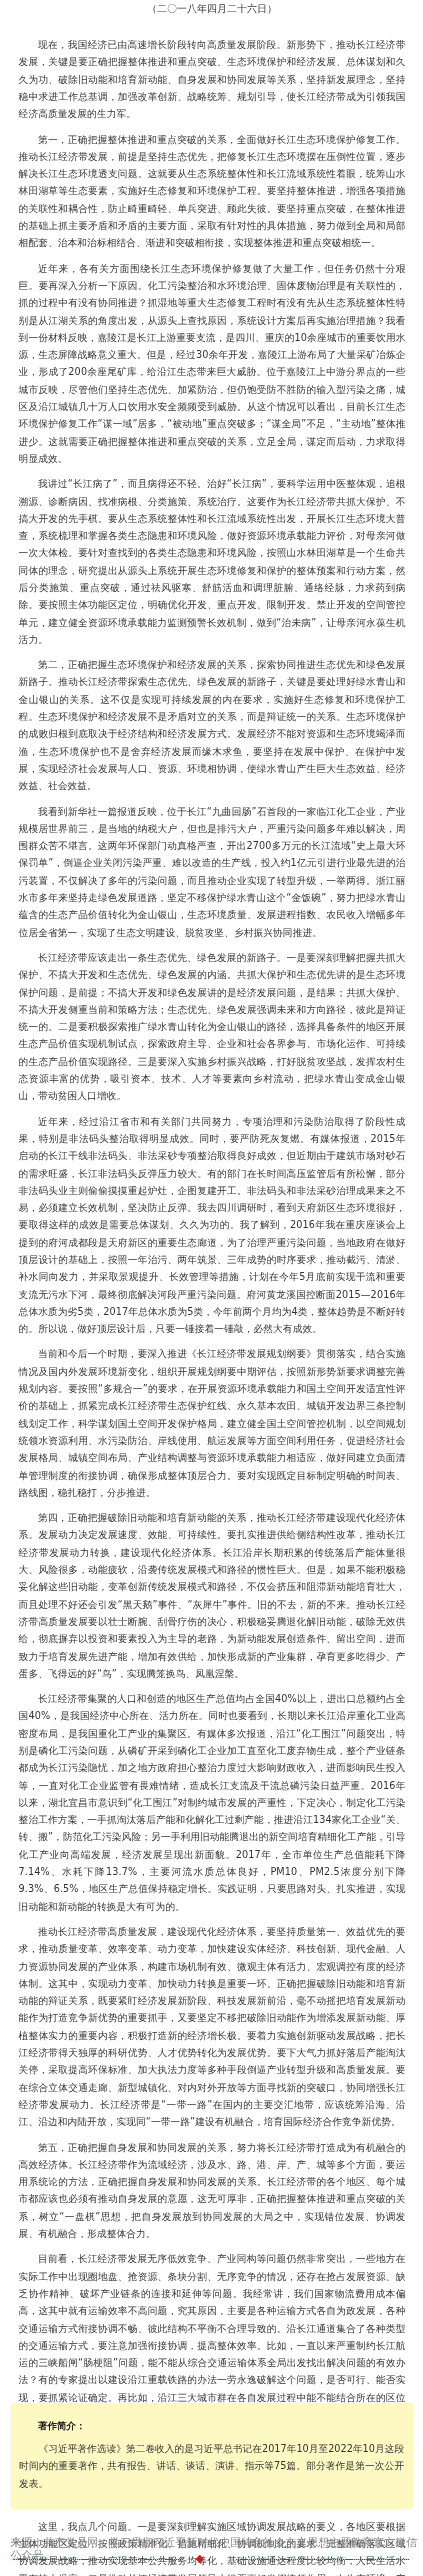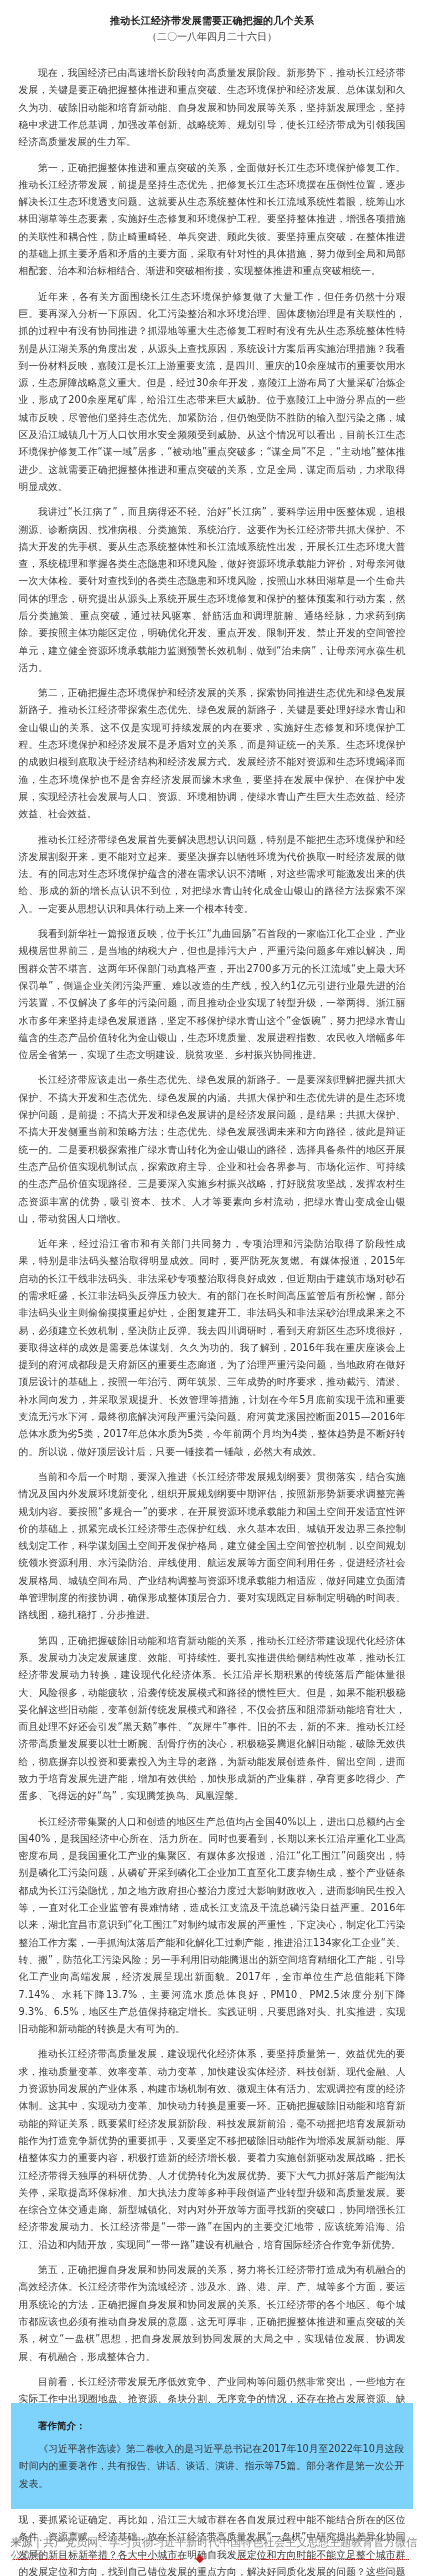--- a/index.html
+++ b/index.html
@@ -6,49 +6,47 @@
   body { width: 423px; height: 2576px; overflow: hidden; position: relative;
          font-family: "DejaVu Sans", "Liberation Sans", sans-serif; color: #333333; }
   .article { position: absolute; left: 10.6px; top: 0; width: 403px; }
   .title { text-align: center; font-weight: bold; font-size: 10px; line-height: 14px;
            margin: 14px 0 0 0; color: #222222; letter-spacing: 0.2px; }
   .subtitle { text-align: center; font-size: 10px; line-height: 14px; margin: 2.1px 0 0 0; color: #333333; }
   .body { margin-top: 20px; }
   .para { font-size: 9.7px; line-height: 17.3px; text-indent: 2em; text-align: justify;
           margin: 8px; color: #333333; letter-spacing: 0.1px; }
   .intro-box { position: absolute; left: 10.6px; top: 2403px; width: 402px; height: 106px;
-               background: #7dd3fc; box-sizing: border-box; padding: 15.5px 8.5px 0 8.5px; }
+               background: #fef9c3; box-sizing: border-box; padding: 15.5px 8.5px 0 8.5px; }
   .intro-heading { font-weight: bold; font-size: 9.5px; line-height: 14px; color: #222222;
                    text-indent: 2em; margin: 0 0 7px 0; }
   .intro-text { font-size: 9.7px; line-height: 17.6px; text-indent: 2em; text-align: justify;
                 margin: 0; color: #333333; }
   .source { position: absolute; left: 10.6px; top: 2537px; font-size: 11px; line-height: 12.7px; color: #888888; }
   .source .label { color: #666666; }
   .source .sep { color: #999999; margin: 0 3.5px; }
   .divider { position: absolute; left: 14px; top: 2556px; width: 395px; height: 7px; }
   .divider .line { position: absolute; top: 2.8px; height: 1.4px;
                    background: repeating-linear-gradient(90deg, #c81e1e 0 1.4px, #f2b8b8 1.4px 2.1px); }
   .divider .line.left { left: 0; width: 169px; }
   .divider .line.right { right: 0; width: 173px; }
   .divider .diamond { position: absolute; left: 183px; top: 0; width: 5.6px; height: 5.6px;
                       background: #c81e1e; transform: rotate(45deg); }
 </style>
 </head>
 <body>
 
 <div class="article">
-  <h1 class="title">推动长江经济带发展需要正确把握的几个关系</h1>
   <p class="subtitle">（二〇一八年四月二十六日）</p>
   <div class="body">
     <p class="para">现在，我国经济已由高速增长阶段转向高质量发展阶段。新形势下，推动长江经济带发展，关键是要正确把握整体推进和重点突破、生态环境保护和经济发展、总体谋划和久久为功、破除旧动能和培育新动能、自身发展和协同发展等关系，坚持新发展理念，坚持稳中求进工作总基调，加强改革创新、战略统筹、规划引导，使长江经济带成为引领我国经济高质量发展的生力军。</p>
     <p class="para">第一，正确把握整体推进和重点突破的关系，全面做好长江生态环境保护修复工作。推动长江经济带发展，前提是坚持生态优先，把修复长江生态环境摆在压倒性位置，逐步解决长江生态环境透支问题。这就要从生态系统整体性和长江流域系统性着眼，统筹山水林田湖草等生态要素，实施好生态修复和环境保护工程。要坚持整体推进，增强各项措施的关联性和耦合性，防止畸重畸轻、单兵突进、顾此失彼。要坚持重点突破，在整体推进的基础上抓主要矛盾和矛盾的主要方面，采取有针对性的具体措施，努力做到全局和局部相配套、治本和治标相结合、渐进和突破相衔接，实现整体推进和重点突破相统一。</p>
     <p class="para">近年来，各有关方面围绕长江生态环境保护修复做了大量工作，但任务仍然十分艰巨。要再深入分析一下原因。化工污染整治和水环境治理、固体废物治理是有关联性的，抓的过程中有没有协同推进？抓湿地等重大生态修复工程时有没有先从生态系统整体性特别是从江湖关系的角度出发，从源头上查找原因，系统设计方案后再实施治理措施？我看到一份材料反映，嘉陵江是长江上游重要支流，是四川、重庆的10余座城市的重要饮用水源，生态屏障战略意义重大。但是，经过30余年开发，嘉陵江上游布局了大量采矿冶炼企业，形成了200余座尾矿库，给沿江生态带来巨大威胁。位于嘉陵江上中游分界点的一些城市反映，尽管他们坚持生态优先、加紧防治，但仍饱受防不胜防的输入型污染之痛，城区及沿江城镇几十万人口饮用水安全频频受到威胁。从这个情况可以看出，目前长江生态环境保护修复工作“谋一域”居多，“被动地”重点突破多；“谋全局”不足，“主动地”整体推进少。这就需要正确把握整体推进和重点突破的关系，立足全局，谋定而后动，力求取得明显成效。</p>
     <p class="para">我讲过“长江病了”，而且病得还不轻。治好“长江病”，要科学运用中医整体观，追根溯源、诊断病因、找准病根、分类施策、系统治疗。这要作为长江经济带共抓大保护、不搞大开发的先手棋。要从生态系统整体性和长江流域系统性出发，开展长江生态环境大普查，系统梳理和掌握各类生态隐患和环境风险，做好资源环境承载能力评价，对母亲河做一次大体检。要针对查找到的各类生态隐患和环境风险，按照山水林田湖草是一个生命共同体的理念，研究提出从源头上系统开展生态环境修复和保护的整体预案和行动方案，然后分类施策、重点突破，通过祛风驱寒、舒筋活血和调理脏腑、通络经脉，力求药到病除。要按照主体功能区定位，明确优化开发、重点开发、限制开发、禁止开发的空间管控单元，建立健全资源环境承载能力监测预警长效机制，做到“治未病”，让母亲河永葆生机活力。</p>
     <p class="para">第二，正确把握生态环境保护和经济发展的关系，探索协同推进生态优先和绿色发展新路子。推动长江经济带探索生态优先、绿色发展的新路子，关键是要处理好绿水青山和金山银山的关系。这不仅是实现可持续发展的内在要求，实施好生态修复和环境保护工程。生态环境保护和经济发展不是矛盾对立的关系，而是辩证统一的关系。生态环境保护的成败归根到底取决于经济结构和经济发展方式。发展经济不能对资源和生态环境竭泽而渔，生态环境保护也不是舍弃经济发展而缘木求鱼，要坚持在发展中保护、在保护中发展，实现经济社会发展与人口、资源、环境相协调，使绿水青山产生巨大生态效益、经济效益、社会效益。</p>
-    <p class="para">推动长江经济带绿色发展首先要解决思想认识问题，特别是不能把生态环境保护和经济发展割裂开来，更不能对立起来。要坚决摒弃以牺牲环境为代价换取一时经济发展的做法。有的同志对生态环境保护蕴含的潜在需求认识不清晰，对这些需求可能激发出来的供给、形成的新的增长点认识不到位，对把绿水青山转化成金山银山的路径方法探索不深入。一定要从思想认识和具体行动上来一个根本转变。</p>
     <p class="para">我看到新华社一篇报道反映，位于长江“九曲回肠”石首段的一家临江化工企业，产业规模居世界前三，是当地的纳税大户，但也是排污大户，严重污染问题多年难以解决，周围群众苦不堪言。这两年环保部门动真格严查，开出2700多万元的长江流域“史上最大环保罚单”，倒逼企业关闭污染严重、难以改造的生产线，投入约1亿元引进行业最先进的治污装置，不仅解决了多年的污染问题，而且推动企业实现了转型升级，一举两得。浙江丽水市多年来坚持走绿色发展道路，坚定不移保护绿水青山这个“金饭碗”，努力把绿水青山蕴含的生态产品价值转化为金山银山，生态环境质量、发展进程指数、农民收入增幅多年位居全省第一，实现了生态文明建设、脱贫攻坚、乡村振兴协同推进。</p>
     <p class="para">长江经济带应该走出一条生态优先、绿色发展的新路子。一是要深刻理解把握共抓大保护、不搞大开发和生态优先、绿色发展的内涵。共抓大保护和生态优先讲的是生态环境保护问题，是前提；不搞大开发和绿色发展讲的是经济发展问题，是结果；共抓大保护、不搞大开发侧重当前和策略方法；生态优先、绿色发展强调未来和方向路径，彼此是辩证统一的。二是要积极探索推广绿水青山转化为金山银山的路径，选择具备条件的地区开展生态产品价值实现机制试点，探索政府主导、企业和社会各界参与、市场化运作、可持续的生态产品价值实现路径。三是要深入实施乡村振兴战略，打好脱贫攻坚战，发挥农村生态资源丰富的优势，吸引资本、技术、人才等要素向乡村流动，把绿水青山变成金山银山，带动贫困人口增收。</p>
     <p class="para">近年来，经过沿江省市和有关部门共同努力，专项治理和污染防治取得了阶段性成果，特别是非法码头整治取得明显成效。同时，要严防死灰复燃。有媒体报道，2015年启动的长江干线非法码头、非法采砂专项整治取得良好成效，但近期由于建筑市场对砂石的需求旺盛，长江非法码头反弹压力较大。有的部门在长时间高压监管后有所松懈，部分非法码头业主则偷偷摸摸重起炉灶，企图复建开工。非法码头和非法采砂治理成果来之不易，必须建立长效机制，坚决防止反弹。我去四川调研时，看到天府新区生态环境很好，要取得这样的成效是需要总体谋划、久久为功的。我了解到，2016年我在重庆座谈会上提到的府河成都段是天府新区的重要生态廊道，为了治理严重污染问题，当地政府在做好顶层设计的基础上，按照一年治污、两年筑景、三年成势的时序要求，推动截污、清淤、补水同向发力，并采取景观提升、长效管理等措施，计划在今年5月底前实现干流和重要支流无污水下河，最终彻底解决河段严重污染问题。府河黄龙溪国控断面2015—2016年总体水质为劣5类，2017年总体水质为5类，今年前两个月均为4类，整体趋势是不断好转的。所以说，做好顶层设计后，只要一锤接着一锤敲，必然大有成效。</p>
     <p class="para">当前和今后一个时期，要深入推进《长江经济带发展规划纲要》贯彻落实，结合实施情况及国内外发展环境新变化，组织开展规划纲要中期评估，按照新形势新要求调整完善规划内容。要按照“多规合一”的要求，在开展资源环境承载能力和国土空间开发适宜性评价的基础上，抓紧完成长江经济带生态保护红线、永久基本农田、城镇开发边界三条控制线划定工作，科学谋划国土空间开发保护格局，建立健全国土空间管控机制，以空间规划统领水资源利用、水污染防治、岸线使用、航运发展等方面空间利用任务，促进经济社会发展格局、城镇空间布局、产业结构调整与资源环境承载能力相适应，做好同建立负面清单管理制度的衔接协调，确保形成整体顶层合力。要对实现既定目标制定明确的时间表、路线图，稳扎稳打，分步推进。</p>
     <p class="para">第四，正确把握破除旧动能和培育新动能的关系，推动长江经济带建设现代化经济体系。发展动力决定发展速度、效能、可持续性。要扎实推进供给侧结构性改革，推动长江经济带发展动力转换，建设现代化经济体系。长江沿岸长期积累的传统落后产能体量很大、风险很多，动能疲软，沿袭传统发展模式和路径的惯性巨大。但是，如果不能积极稳妥化解这些旧动能，变革创新传统发展模式和路径，不仅会挤压和阻滞新动能培育壮大，而且处理不好还会引发“黑天鹅”事件、“灰犀牛”事件。旧的不去，新的不来。推动长江经济带高质量发展要以壮士断腕、刮骨疗伤的决心，积极稳妥腾退化解旧动能，破除无效供给，彻底摒弃以投资和要素投入为主导的老路，为新动能发展创造条件、留出空间，进而致力于培育发展先进产能，增加有效供给，加快形成新的产业集群，孕育更多吃得少、产蛋多、飞得远的好“鸟”，实现腾笼换鸟、凤凰涅槃。</p>
     <p class="para">长江经济带集聚的人口和创造的地区生产总值均占全国40%以上，进出口总额约占全国40%，是我国经济中心所在、活力所在。同时也要看到，长期以来长江沿岸重化工业高密度布局，是我国重化工产业的集聚区。有媒体多次报道，沿江“化工围江”问题突出，特别是磷化工污染问题，从磷矿开采到磷化工企业加工直至化工废弃物生成，整个产业链条都成为长江污染隐忧，加之地方政府担心整治力度过大影响财政收入，进而影响民生投入等，一直对化工企业监管有畏难情绪，造成长江支流及干流总磷污染日益严重。2016年以来，湖北宜昌市意识到“化工围江”对制约城市发展的严重性，下定决心，制定化工污染整治工作方案，一手抓淘汰落后产能和化解化工过剩产能，推进沿江134家化工企业“关、转、搬”，防范化工污染风险；另一手利用旧动能腾退出的新空间培育精细化工产能，引导化工产业向高端发展，经济发展呈现出新面貌。2017年，全市单位生产总值能耗下降7.14%、水耗下降13.7%，主要河流水质总体良好，PM10、PM2.5浓度分别下降9.3%、6.5%，地区生产总值保持稳定增长。实践证明，只要思路对头、扎实推进，实现旧动能和新动能的转换是大有可为的。</p>
     <p class="para">推动长江经济带高质量发展，建设现代化经济体系，要坚持质量第一、效益优先的要求，推动质量变革、效率变革、动力变革，加快建设实体经济、科技创新、现代金融、人力资源协同发展的产业体系，构建市场机制有效、微观主体有活力、宏观调控有度的经济体制。这其中，实现动力变革、加快动力转换是重要一环。正确把握破除旧动能和培育新动能的辩证关系，既要紧盯经济发展新阶段、科技发展新前沿，毫不动摇把培育发展新动能作为打造竞争新优势的重要抓手，又要坚定不移把破除旧动能作为增添发展新动能、厚植整体实力的重要内容，积极打造新的经济增长极。要着力实施创新驱动发展战略，把长江经济带得天独厚的科研优势、人才优势转化为发展优势。要下大气力抓好落后产能淘汰关停，采取提高环保标准、加大执法力度等多种手段倒逼产业转型升级和高质量发展。要在综合立体交通走廊、新型城镇化、对内对外开放等方面寻找新的突破口，协同增强长江经济带发展动力。长江经济带是“一带一路”在国内的主要交汇地带，应该统筹沿海、沿江、沿边和内陆开放，实现同“一带一路”建设有机融合，培育国际经济合作竞争新优势。</p>
     <p class="para">第五，正确把握自身发展和协同发展的关系，努力将长江经济带打造成为有机融合的高效经济体。长江经济带作为流域经济，涉及水、路、港、岸、产、城等多个方面，要运用系统论的方法，正确把握自身发展和协同发展的关系。长江经济带的各个地区、每个城市都应该也必须有推动自身发展的意愿，这无可厚非，正确把握整体推进和重点突破的关系，树立“一盘棋”思想，把自身发展放到协同发展的大局之中，实现错位发展、协调发展、有机融合，形成整体合力。</p>
     <p class="para">目前看，长江经济带发展无序低效竞争、产业同构等问题仍然非常突出，一些地方在实际工作中出现圈地盘、抢资源、条块分割、无序竞争的情况，还存在抢占发展资源、缺乏协作精神、破坏产业链条的连接和延伸等问题。我经常讲，我们国家物流费用成本偏高，这其中就有运输效率不高问题，究其原因，主要是各种运输方式各自为政发展，各种交通运输方式衔接协调不畅、彼此结构不平衡不合理导致的。沿长江通道集合了各种类型的交通运输方式，要注意加强衔接协调，提高整体效率。比如，一直以来严重制约长江航运的三峡船闸“肠梗阻”问题，能不能从综合交通运输体系全局出发找出解决问题的有效办法？有的专家提出以建设沿江重载铁路的办法一劳永逸破解这个问题，是否可行、能否实现，要抓紧论证确定。再比如，沿江三大城市群在各自发展过程中能不能结合所在的区位条件、资源禀赋、经济基础，放在长江经济带高质量发展“一盘棋”中研究提出差异化协同发展的新目标新举措？各大中小城市在明确自我发展定位和方向时能不能立足整个城市群的发展定位和方向，找到自己错位发展的重点方向，解决好同质化发展的问题？这些问题都有必要认真研究思考。推动好一个庞大集合体的发展，一定要处理好自身发展和协同发展的关系，首先要解决思想认识问题，然后再从体制机制和政策举措方面下功夫，做好区域协调发展“一盘棋”这篇大文章。</p>
     <p class="para">这里，我点几个问题。一是要深刻理解实施区域协调发展战略的要义，各地区要根据主体功能区定位，按照政策精准化、措施精细化、协调机制化的要求，完整准确落实区域协调发展战略，推动实现基本公共服务均等化，基础设施通达程度比较均衡，人民生活水平有较大提高。二是推动长江经济带发展领导小组要更好发挥统领作用，在生态环境、产业空间布局、港口岸线开发利用、水资源综合利用等方面明确要什么、弃什么、禁什么、干什么，在这个基础上统筹沿江各地积极性。三是要完善省际协商合作机制，协调解决跨区域基础设施互联互通、流域管理统筹协调的重大问题，如各种交通运输方式怎样统筹协调发展、降低运输成本、提高综合运输效益，如何优化已有岸线使用效率、破解沿江工业和港口岸线无序发展问题，等等。四是要简政放权，清理阻碍要素合理流动的地方性政策法规，清除市场壁垒，推动劳动力、资本、技术等要素跨区域自由流动和优化配置。要探索一些财税体制创新安排，引入政府间协商议价机制，处理好本地利益和区域利益的关系。</p>

